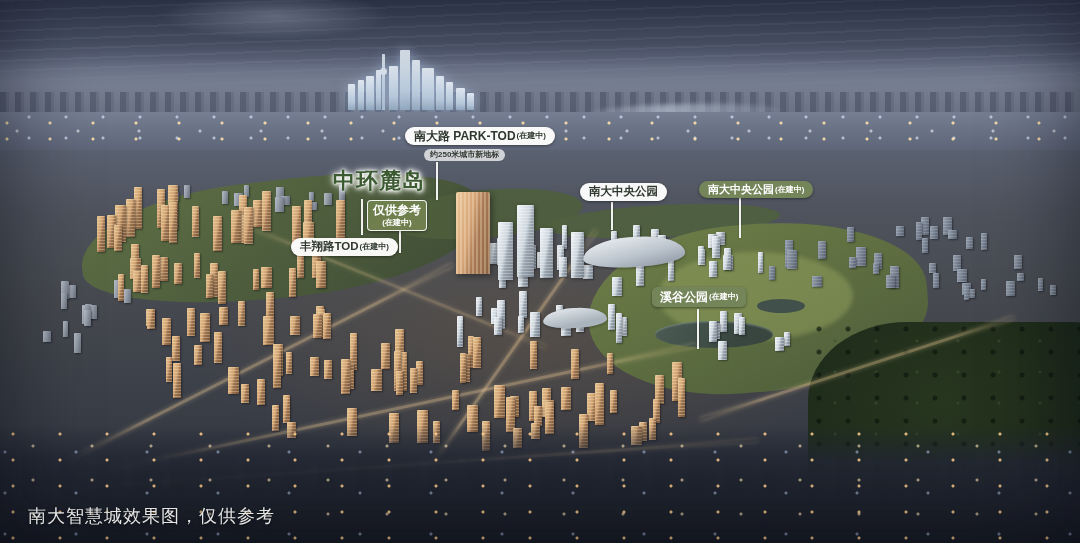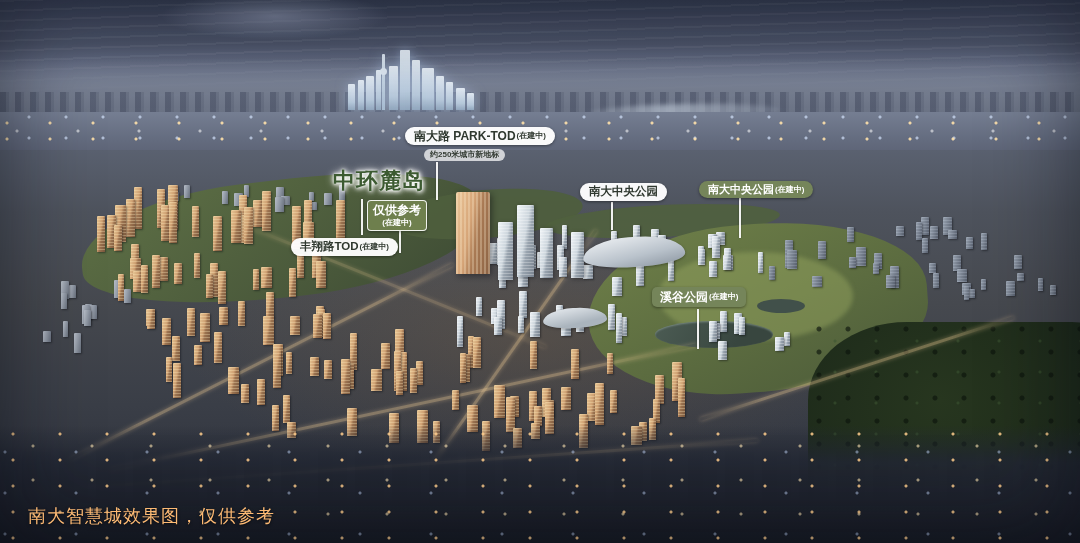--- a/index.html
+++ b/index.html
@@ -127,21 +127,21 @@
   .badge{position:absolute;text-align:center;color:#fff;font-weight:bold;line-height:1.15;
         background:rgba(118,136,82,.82);border:1px solid rgba(255,255,255,.9);border-radius:4px;
         padding:3px 5px;white-space:nowrap;box-shadow:0 1px 3px rgba(0,0,0,.35);}
   .badge .l1{font-size:12px;}
   .badge .l2{font-size:8px;}
   .leader{position:absolute;width:1.5px;z-index:19;background:rgba(255,255,255,.92);
         box-shadow:0 0 2px rgba(0,0,0,.35);}
 
   
   .wm-left{position:absolute;left:28px;top:504px;z-index:21;font-size:18px;letter-spacing:1px;
-        color:#fdba74;text-shadow:0 1px 3px rgba(0,0,0,.65);white-space:nowrap;}
+        color:#e5e5e5;text-shadow:0 1px 3px rgba(0,0,0,.65);white-space:nowrap;}
   .wm-right{position:absolute;right:8px;top:502px;z-index:21;font-size:23px;font-weight:bold;letter-spacing:1px;
         color:#fff;white-space:nowrap;
         text-shadow:-1.5px -1.5px 0 #111,1.5px -1.5px 0 #111,-1.5px 1.5px 0 #111,1.5px 1.5px 0 #111,2px 2px 4px rgba(0,0,0,.6);}
 </style>
 </head>
 <body>
 
 <div class="scene">
 
   <div class="abs sky"></div>

